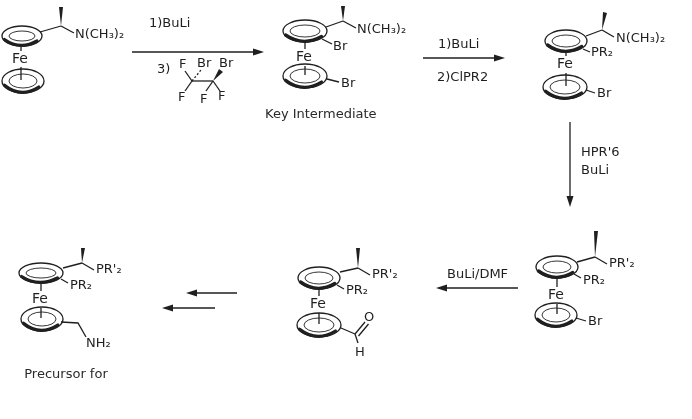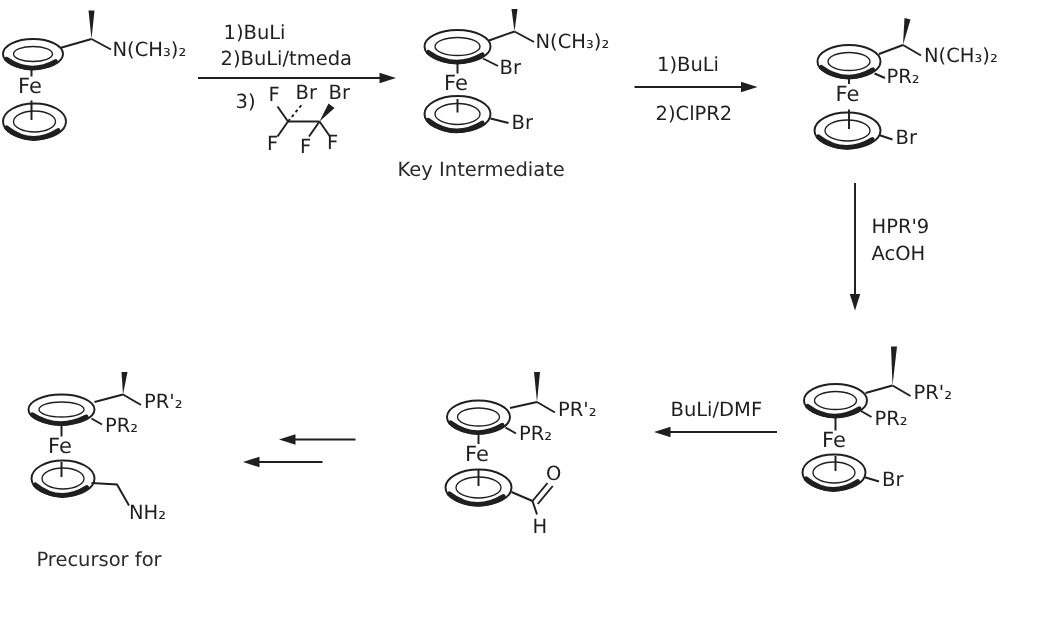--- a/index.html
+++ b/index.html
@@ -191,21 +191,20 @@
       <line x1="82" y1="263" x2="94" y2="270"></line>
       <line x1="61" y1="279" x2="68" y2="283"></line>
       <polyline points="61,322 78,323 86,337"></polyline>
     </g>
   </svg>
 
   <span class="lbl" style="left:75px;top:27px">N(CH₃)₂</span>
   <span class="lbl fe" style="left:12px;top:51px">Fe</span>
 
   <span class="lbl" style="left:149px;top:16px">1)BuLi</span>
-  <span class="lbl" style="left:147px;top:33px">2)BuLi/tmeda</span>
   <span class="lbl" style="left:157px;top:62px">3)</span>
   <span class="lbl" style="left:179px;top:57px">F</span>
   <span class="lbl" style="left:197px;top:56px">Br</span>
   <span class="lbl" style="left:219px;top:56px">Br</span>
   <span class="lbl" style="left:178px;top:90px">F</span>
   <span class="lbl" style="left:200px;top:92px">F</span>
   <span class="lbl" style="left:218px;top:89px">F</span>
 
   <span class="lbl" style="left:357px;top:22px">N(CH₃)₂</span>
   <span class="lbl" style="left:333px;top:39px">Br</span>
@@ -214,22 +213,22 @@
   <span class="lbl caption" style="left:265px;top:107px">Key Intermediate</span>
 
   <span class="lbl" style="left:438px;top:37px">1)BuLi</span>
   <span class="lbl" style="left:437px;top:70px">2)ClPR2</span>
 
   <span class="lbl" style="left:616px;top:31px">N(CH₃)₂</span>
   <span class="lbl" style="left:591px;top:45px">PR₂</span>
   <span class="lbl fe" style="left:557px;top:56px">Fe</span>
   <span class="lbl" style="left:597px;top:86px">Br</span>
 
-  <span class="lbl" style="left:581px;top:145px">HPR'9</span>
-  <span class="lbl" style="left:581px;top:163px">AcOH</span>
+  <span class="lbl" style="left:581px;top:145px">HPR'6</span>
+  <span class="lbl" style="left:581px;top:163px">BuLi</span>
 
   <span class="lbl" style="left:609px;top:256px">PR'₂</span>
   <span class="lbl" style="left:583px;top:273px">PR₂</span>
   <span class="lbl fe" style="left:548px;top:287px">Fe</span>
   <span class="lbl" style="left:588px;top:314px">Br</span>
 
   <span class="lbl" style="left:447px;top:267px">BuLi/DMF</span>
 
   <span class="lbl" style="left:372px;top:267px">PR'₂</span>
   <span class="lbl" style="left:346px;top:283px">PR₂</span>

